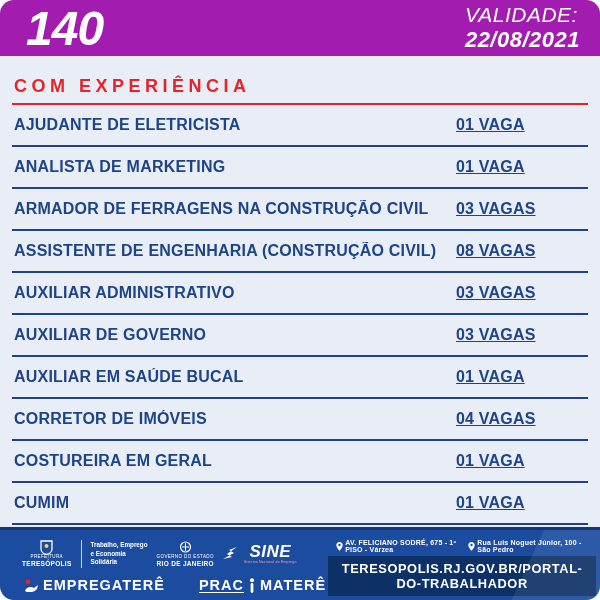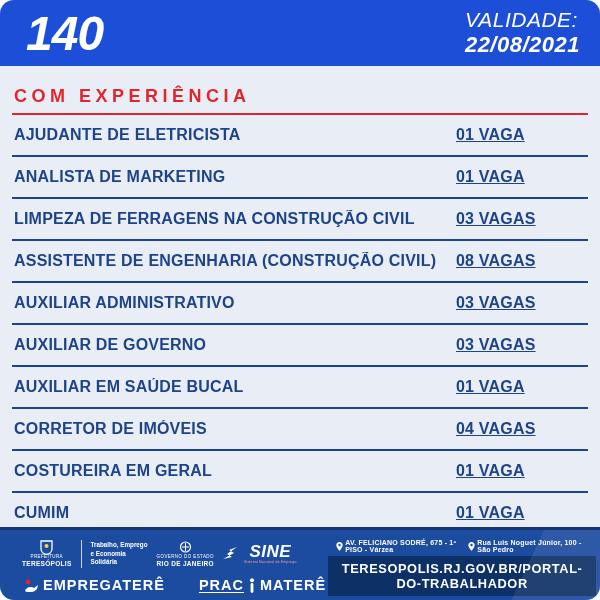--- a/index.html
+++ b/index.html
@@ -3,21 +3,21 @@
 <meta charset="utf-8">
 <style>
   * { margin:0; padding:0; box-sizing:border-box; }
   body { background:#ffffff; font-family:"Liberation Sans", sans-serif; }
   .poster {
     width:600px; height:600px; position:relative; overflow:hidden;
     background:#e9edf5; border-radius:14px;
   }
   
   .header-band {
-    height:66px; background:#1d4ed8; color:#fff;
+    height:56px; background:#a21caf; color:#fff;
     display:flex; align-items:center; justify-content:space-between;
     padding:0 20px 0 26px;
   }
   .count-group { display:flex; align-items:baseline; }
   .count-number { font-size:48px; font-weight:900; font-style:italic; letter-spacing:-1px; }
   .count-label { font-size:27px; font-weight:300; font-style:italic; letter-spacing:2px; margin-left:5px; }
   .validity { display:flex; align-items:baseline; font-style:italic;flex-direction:column; }
   .validity-label { font-size:21px; font-weight:400; letter-spacing:.5px; }
   .validity-date { font-size:22px; font-weight:800; margin-left:21px; letter-spacing:.5px; }
   
@@ -101,21 +101,21 @@
         <span class="job-title">AJUDANTE DE ELETRICISTA</span>
         <span class="job-count">01 VAGA</span>
       </li>
 
       <li class="job-row">
         <span class="job-title">ANALISTA DE MARKETING</span>
         <span class="job-count">01 VAGA</span>
       </li>
 
       <li class="job-row">
-        <span class="job-title">LIMPEZA DE FERRAGENS NA CONSTRUÇÃO CIVIL</span>
+        <span class="job-title">ARMADOR DE FERRAGENS NA CONSTRUÇÃO CIVIL</span>
         <span class="job-count">03 VAGAS</span>
       </li>
 
       <li class="job-row">
         <span class="job-title">ASSISTENTE DE ENGENHARIA (CONSTRUÇÃO CIVIL)</span>
         <span class="job-count">08 VAGAS</span>
       </li>
 
       <li class="job-row">
         <span class="job-title">AUXILIAR ADMINISTRATIVO</span>

